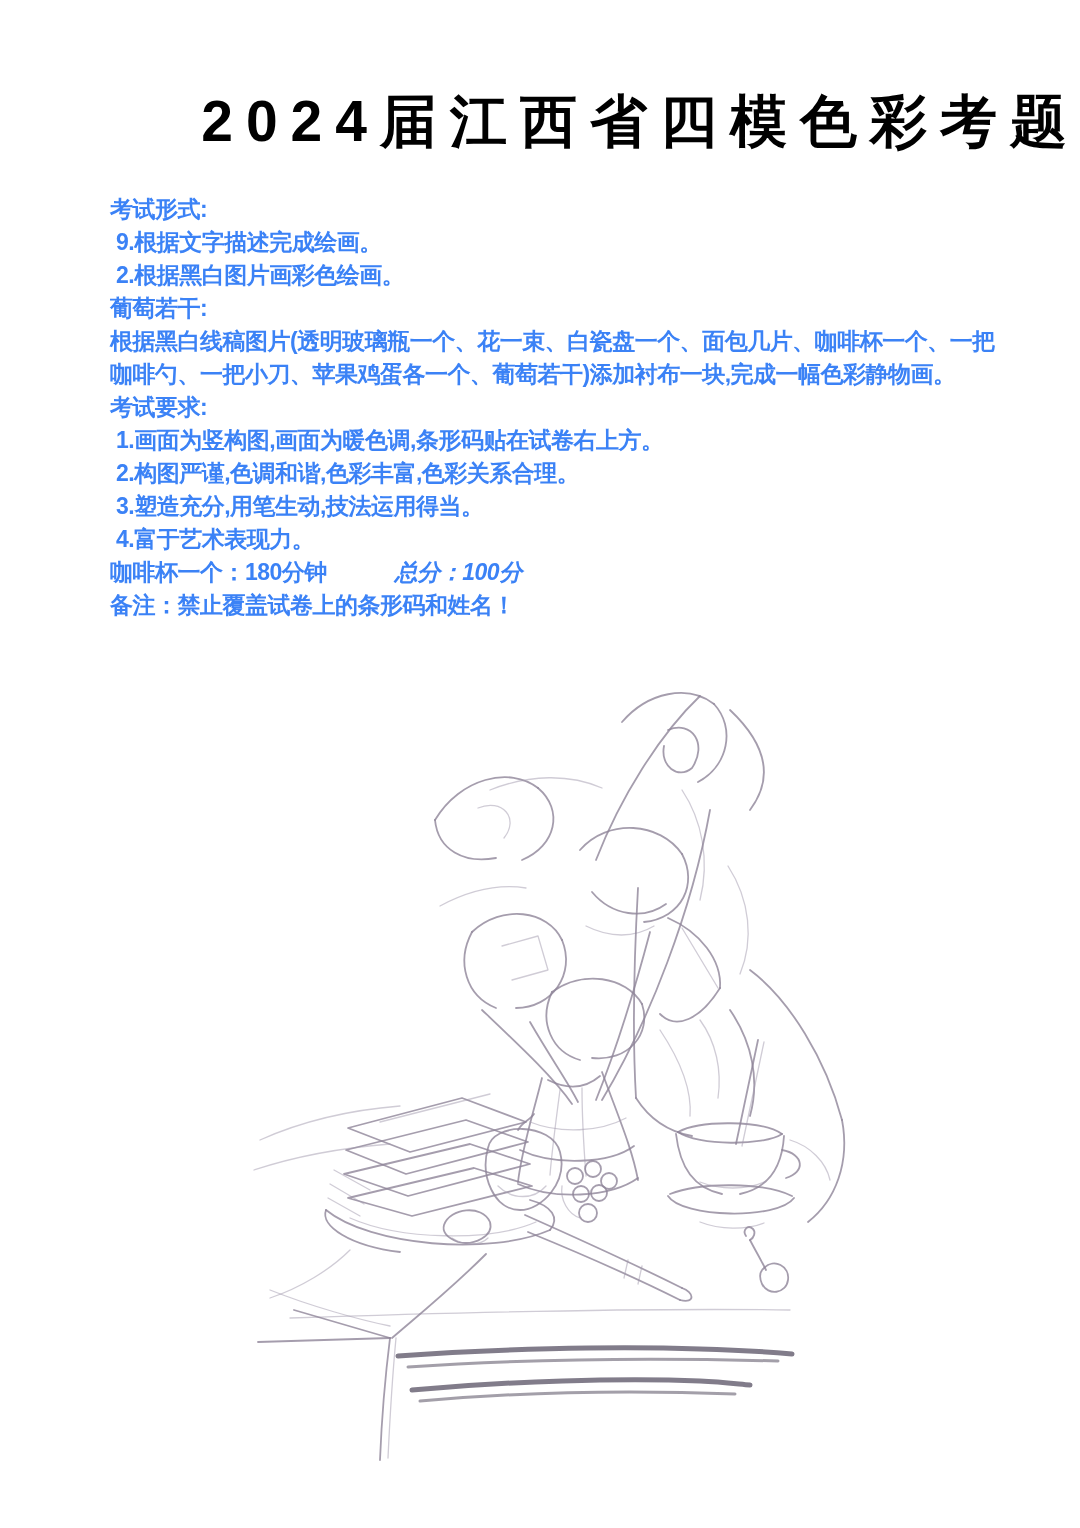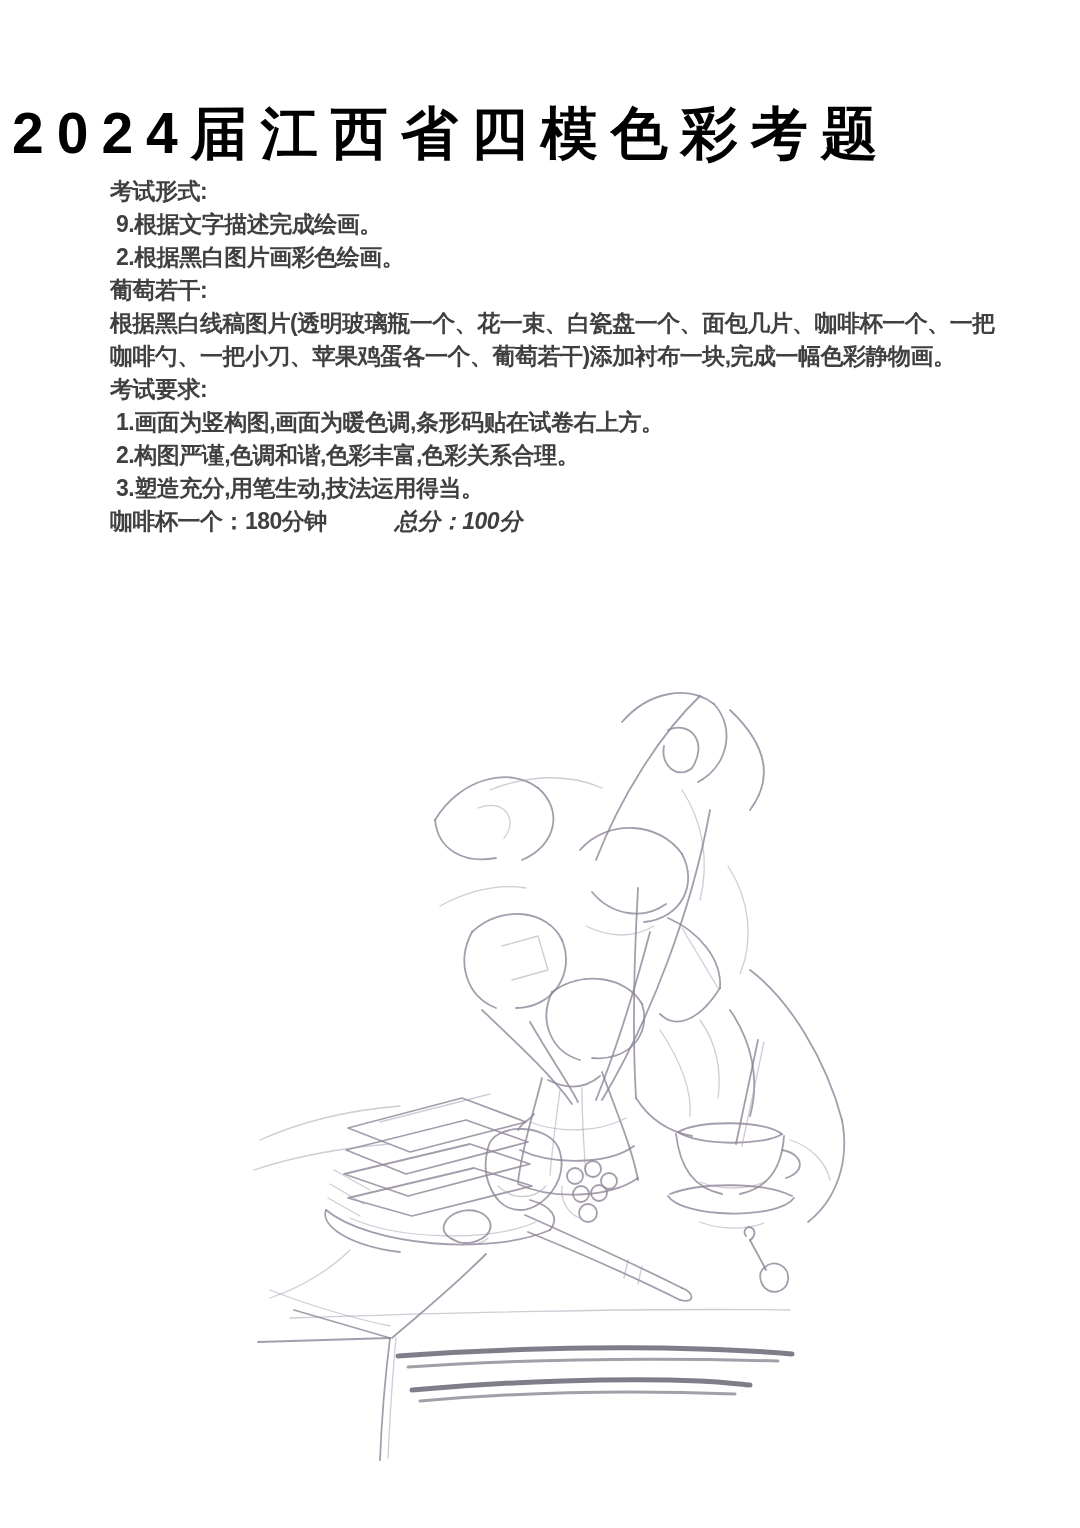--- a/index.html
+++ b/index.html
@@ -6,33 +6,33 @@
   .page{
     position:relative;
     width:1080px;height:1528px;
     background:#ffffff;
     overflow:hidden;
     font-family:"Liberation Sans","DejaVu Sans",sans-serif;
   }
   .title{
     position:absolute;
     top:84px;left:0;right:0;
-    margin:12px;
-    text-align:left;
+    margin:0;
+    text-align:right;
     font-size:57px;
     font-weight:900;
     letter-spacing:13px;
     color:#000;
     white-space:nowrap;
   }
   .body-text{
     position:absolute;
-    top:175px;left:110px;
+    top:193px;left:110px;
     width:900px;
-    color:#404040;
+    color:#3b82f6;
   }
   .body-text p{
     margin:0;
     font-size:23px;
     line-height:33px;
     font-weight:600;
     letter-spacing:-0.5px;
     white-space:nowrap;
   }
   .body-text p.num{padding-left:6px;}
@@ -60,24 +60,26 @@
     <p>考试形式:</p>
     <p class="num">9.根据文字描述完成绘画。</p>
     <p class="num">2.根据黑白图片画彩色绘画。</p>
     <p>葡萄若干:</p>
     <p>根据黑白线稿图片(透明玻璃瓶一个、花一束、白瓷盘一个、面包几片、咖啡杯一个、一把</p>
     <p>咖啡勺、一把小刀、苹果鸡蛋各一个、葡萄若干)添加衬布一块,完成一幅色彩静物画。</p>
     <p>考试要求:</p>
     <p class="num">1.画面为竖构图,画面为暖色调,条形码贴在试卷右上方。</p>
     <p class="num">2.构图严谨,色调和谐,色彩丰富,色彩关系合理。</p>
     <p class="num">3.塑造充分,用笔生动,技法运用得当。</p>
+    <p class="num">4.富于艺术表现力。</p>
     <p class="timerow">
       <span>咖啡杯一个：180分钟</span>
       <span class="score">总分：100分</span>
     </p>
+    <p>备注：禁止覆盖试卷上的条形码和姓名！</p>
   </div>
 
   <svg class="sketch" viewBox="0 0 650 800" xmlns="http://www.w3.org/2000/svg" aria-hidden="true">
 
     <g>
       <path class="s" d="M392,52 C418,22 458,14 484,34"></path>
       <path class="s" d="M484,34 C506,58 498,96 468,112"></path>
       <path class="s" d="M438,60 C462,50 478,74 462,98 C448,110 430,96 434,76"></path>
       <path class="s" d="M500,40 C536,74 544,108 520,140"></path>
       <path class="s" d="M470,26 C430,64 390,128 366,190"></path>

